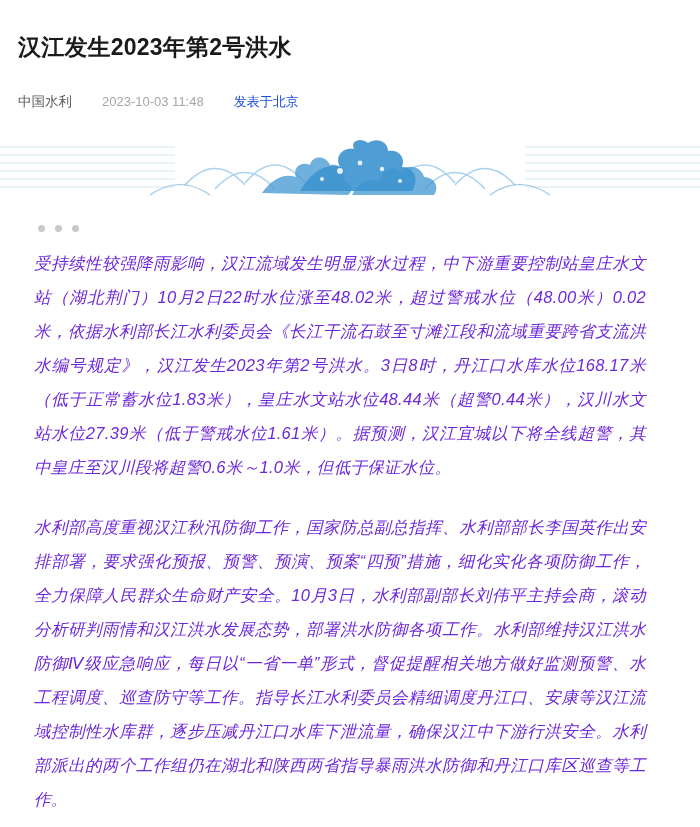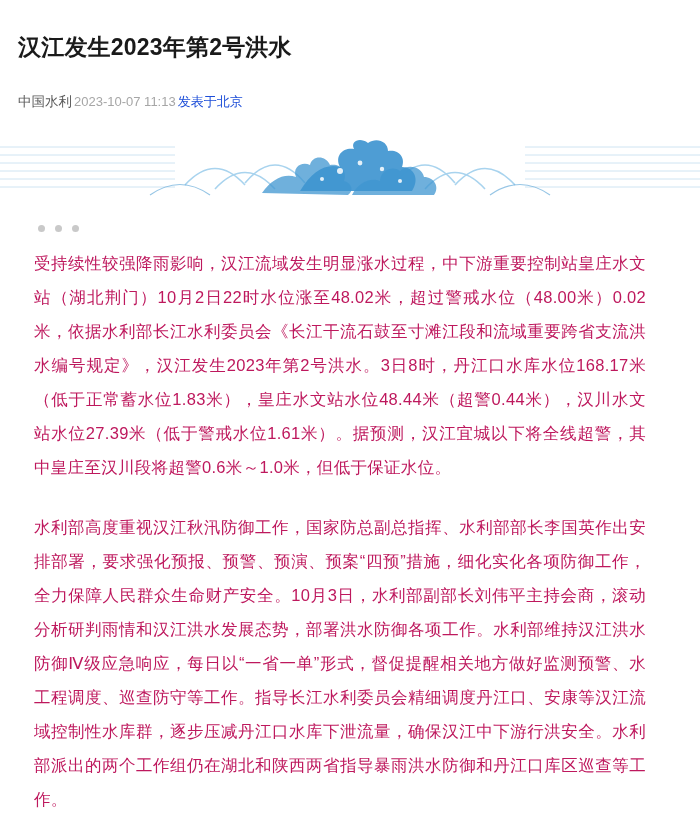--- a/index.html
+++ b/index.html
@@ -27,21 +27,21 @@
     color: #1a1a1a;
     padding: 16px 18px 0 18px;
     letter-spacing: 0.2px;
   }
   .meta {
     padding: 14px 18px 0 18px;
     font-size: 13px;
     color: #9b9b9b;
     display: flex;
     align-items: center;
-    gap: 2px;
+    gap: 30px;
   }
   .meta .source {
     color: #5a5a5a;
     font-size: 13.5px;
   }
   .meta .date {
     color: #a6a6a6;
   }
   .meta .place {
     color: #1d4ed8;
@@ -65,39 +65,40 @@
     display: block;
     width: 7px;
     height: 7px;
     border-radius: 50%;
     background: #c9c9c9;
   }
   p.para {
     margin: 0 0 26px 0;
     font-size: 16.5px;
     line-height: 34px;
-    color: #be185d;
+    color: #6d28d9;
     text-align: justify;
     text-justify: inter-ideograph;
     letter-spacing: 0.3px;
+    font-style: italic;
   }
   p.para:last-child {
     margin-bottom: 16px;
   }
 </style>
 </head>
 <body>
 
 <div class="page">
 
   <h1 class="title">汉江发生2023年第2号洪水</h1>
 
   <div class="meta">
     <span class="source">中国水利</span>
-    <span class="date">2023-10-07 11:13</span>
+    <span class="date">2023-10-03 11:48</span>
     <span class="place">发表于北京</span>
   </div>
 
   <div class="wave-band">
     <svg width="700" height="72" viewBox="0 0 700 72" xmlns="http://www.w3.org/2000/svg">
       <g stroke="#cfe4f2" stroke-width="1" fill="none">
         <line x1="0" y1="14" x2="700" y2="14"></line>
         <line x1="0" y1="22" x2="700" y2="22"></line>
         <line x1="0" y1="30" x2="700" y2="30"></line>
         <line x1="0" y1="38" x2="700" y2="38"></line>

